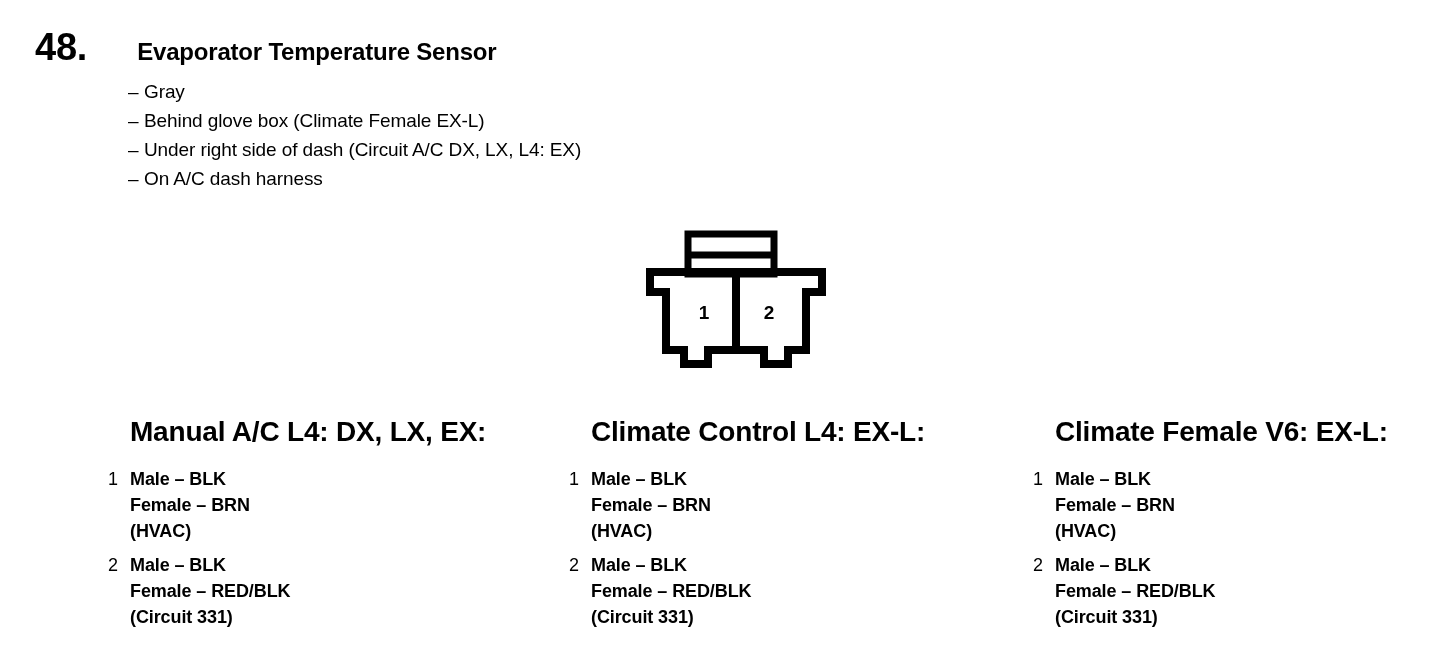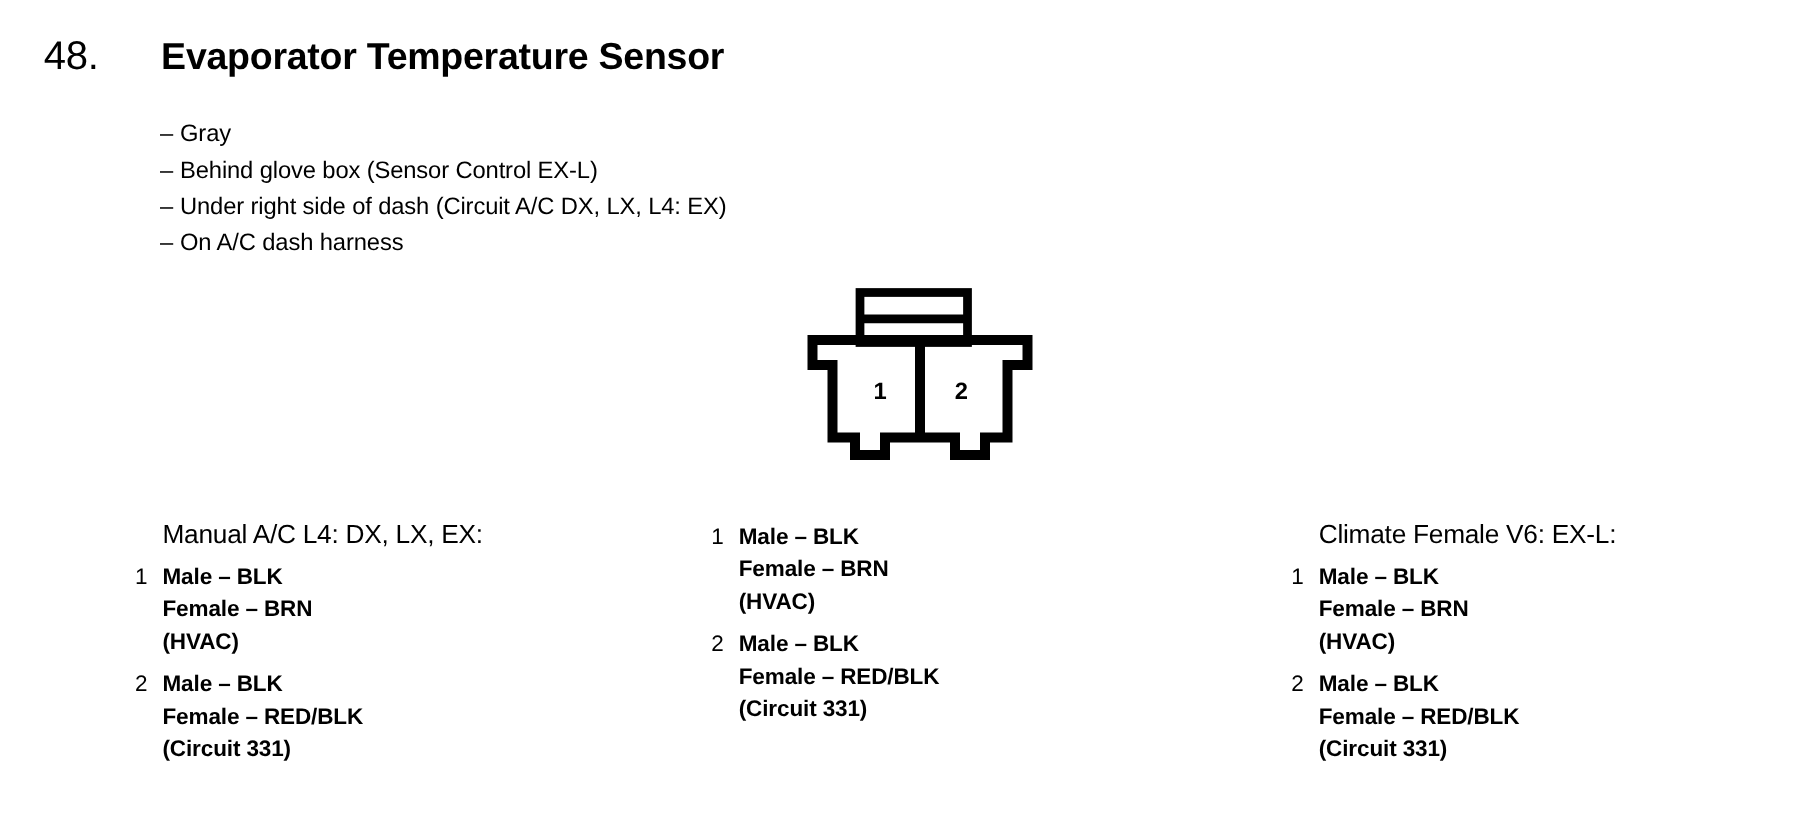--- a/index.html
+++ b/index.html
@@ -20,37 +20,36 @@
   
   #heading {
     position: absolute;
     left: 35px;
     top: 26px;
     display: flex;
     align-items: baseline;
     white-space: nowrap;
   }
   #heading .item-number {
-    font-size: 32px;
-    font-weight: normal;
+    font-size: 38px;
+    font-weight: bold;
     letter-spacing: -0.2px;
   }
   #heading .item-title {
-    font-size: 30px;
+    font-size: 24px;
     font-weight: bold;
     margin-left: 50px;
     letter-spacing: -0.2px;
   }
 
   
   #spec-list {
     position: absolute;
     left: 128px;
     top: 77px;
-    margin-top: 16px;
   }
   #spec-list .spec-line {
     font-size: 19px;
     line-height: 29px;
     white-space: nowrap;
     letter-spacing: -0.1px;
   }
   #spec-list .dash {
     display: inline-block;
     width: 16px;
@@ -77,26 +76,26 @@
   
   .pin-column {
     position: absolute;
     top: 416px;
   }
   #pin-column-0 { left: 108px; }
   #pin-column-1 { left: 569px; }
   #pin-column-2 { left: 1033px; }
 
   .column-heading {
-    font-size: 21px;
-    font-weight: normal;
+    font-size: 28px;
+    font-weight: bold;
     white-space: nowrap;
     letter-spacing: -0.2px;
     margin-left: 22px;
-    margin-bottom: 8px;
+    margin-bottom: 18px;
   }
   .pin-entry {
     display: flex;
     align-items: flex-start;
     margin-bottom: 0;
   }
   .pin-entry + .pin-entry {
     margin-top: 8px;
   }
   .pin-index {
@@ -122,21 +121,21 @@
 <div id="heading">
   <span class="item-number">48.</span>
   <span class="item-title">Evaporator Temperature Sensor</span>
 </div>
 
 <div id="spec-list">
   <div class="spec-line">
     <span class="dash">–</span><span>Gray</span>
   </div>
   <div class="spec-line">
-    <span class="dash">–</span><span>Behind glove box (Sensor Control EX-L)</span>
+    <span class="dash">–</span><span>Behind glove box (Climate Female EX-L)</span>
   </div>
   <div class="spec-line">
     <span class="dash">–</span><span>Under right side of dash (Circuit A/C DX, LX, L4: EX)</span>
   </div>
   <div class="spec-line">
     <span class="dash">–</span><span>On A/C dash harness</span>
   </div>
 </div>
 
 <div id="connector-figure">
@@ -188,20 +187,21 @@
     <span class="pin-index">2</span>
     <div class="pin-lines">
       <div>Male – BLK</div>
       <div>Female – RED/BLK</div>
       <div>(Circuit 331)</div>
     </div>
   </div>
 </div>
 
 <div class="pin-column" id="pin-column-1">
+  <div class="column-heading">Climate Control L4: EX-L:</div>
 
   <div class="pin-entry">
     <span class="pin-index">1</span>
     <div class="pin-lines">
       <div>Male – BLK</div>
       <div>Female – BRN</div>
       <div>(HVAC)</div>
     </div>
   </div>
 

